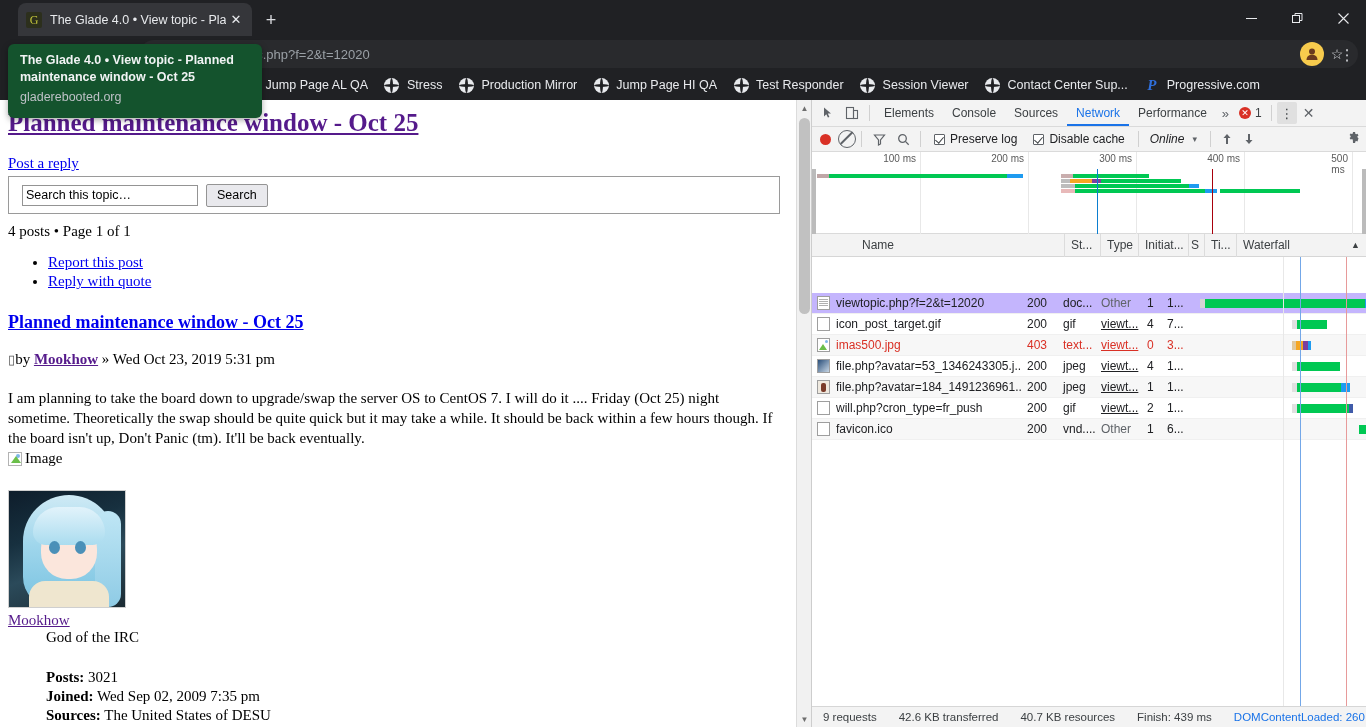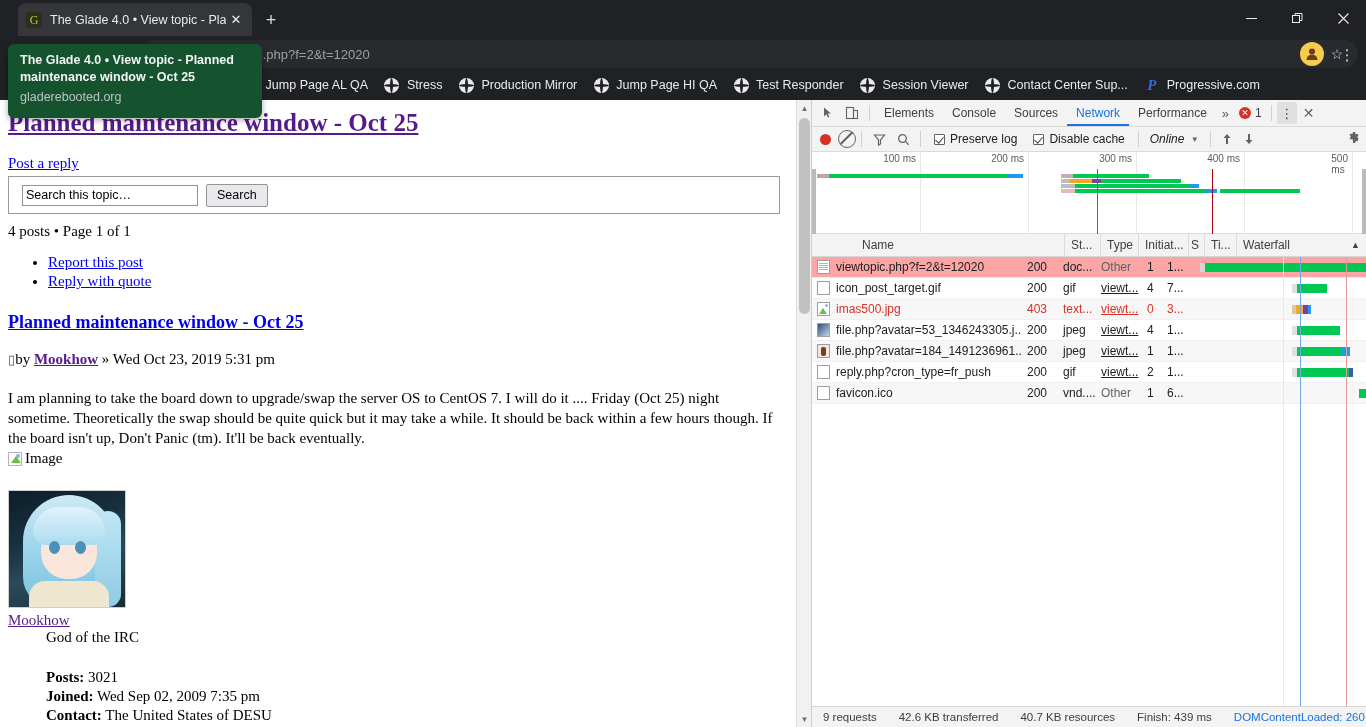--- a/index.html
+++ b/index.html
@@ -213,21 +213,21 @@
   .ov-left-handle { position:absolute; left:0; top:17px; width:4px; height:65px; background:#bbb; }
   .ov-right-handle { position:absolute; right:0; top:17px; width:4px; height:65px; background:#bbb; }
 
   
   .nt-head {
     height:23px; display:flex; align-items:center; background:#f3f3f3;
     border-bottom:1px solid #d6d6d6; font-size:12px; color:#3c4043;
   }
   .nt-head .c { padding:0 6px; border-right:1px solid #dcdcdc; height:23px; line-height:23px; overflow:hidden; white-space:nowrap; }
   .nt-row { height:21px; display:flex; align-items:center; font-size:12px; border-bottom:1px solid #f0f0f0; }
-  .nt-row.sel { background:#fca5a5; }
+  .nt-row.sel { background:#c4b5fd;margin-top:36px; }
   .nt-row.alt { background:#f7f7f7; }
   .nt-row .c { padding:0 6px; height:21px; line-height:21px; overflow:hidden; white-space:nowrap; text-overflow:clip; }
   .nt-row.err, .nt-row.err .c { color:#d93025; }
   .nt-row .c.name { display:flex; align-items:center; gap:6px; padding-left:5px; }
   .nt-row .c.initiator u { text-decoration:underline; cursor:pointer; }
   .rowico { width:13px; height:14px; flex:0 0 13px; border:1px solid #9e9e9e; background:#fff; position:relative; }
   .rowico.doc::after { content:""; position:absolute; left:1px; top:2px; right:1px; height:8px;
     background:repeating-linear-gradient(#b0b0b0 0 1px, #fff 1px 2px); }
   .rowico.img { background:#fff; }
   .rowico.img::after { content:""; position:absolute; left:1px; bottom:1px; width:0; height:0;
@@ -469,21 +469,21 @@
       <div class="sig-stats">
         <div>
           <b>Posts:</b>
           <span>3021</span>
         </div>
         <div>
           <b>Joined:</b>
           <span>Wed Sep 02, 2009 7:35 pm</span>
         </div>
         <div>
-          <b>Contact:</b>
+          <b>Sources:</b>
           <span>The United States of DESU</span>
         </div>
       </div>
 
     </div>
   </div>
 
   <div class="pagescroll">
     <div class="ps-arrow">▲</div>
     <div class="ps-thumb"></div>
@@ -700,21 +700,21 @@
         <div class="wf-cell">
           <span class="wf-q" style="left:99px; width:5px; background:#e0e0e0;"></span>
           <span class="wf-bar" style="left:104px; width:44px; background:#00c853;"></span>
           <span class="wf-bar" style="left:148px; width:9px; background:#1e9bf0;"></span>
         </div>
       </div>
 
       <div class="nt-row">
         <div class="c name" style="width:209px;">
           <span class="rowico blank"></span>
-          <span>reply.php?cron_type=fr_push</span>
+          <span>will.php?cron_type=fr_push</span>
         </div>
         <div class="c" style="width:36px;">200</div>
         <div class="c" style="width:38px;">gif</div>
         <div class="c initiator" style="width:50px;"><u>viewt...</u></div>
         <div class="c" style="width:16px; padding:0 2px;">2</div>
         <div class="c" style="width:32px;">1...</div>
         <div class="wf-cell">
           <span class="wf-q" style="left:99px; width:5px; background:#e0e0e0;"></span>
           <span class="wf-bar" style="left:104px; width:52px; background:#00c853;"></span>
           <span class="wf-bar" style="left:156px; width:4px; background:#3f5ba9;"></span>

